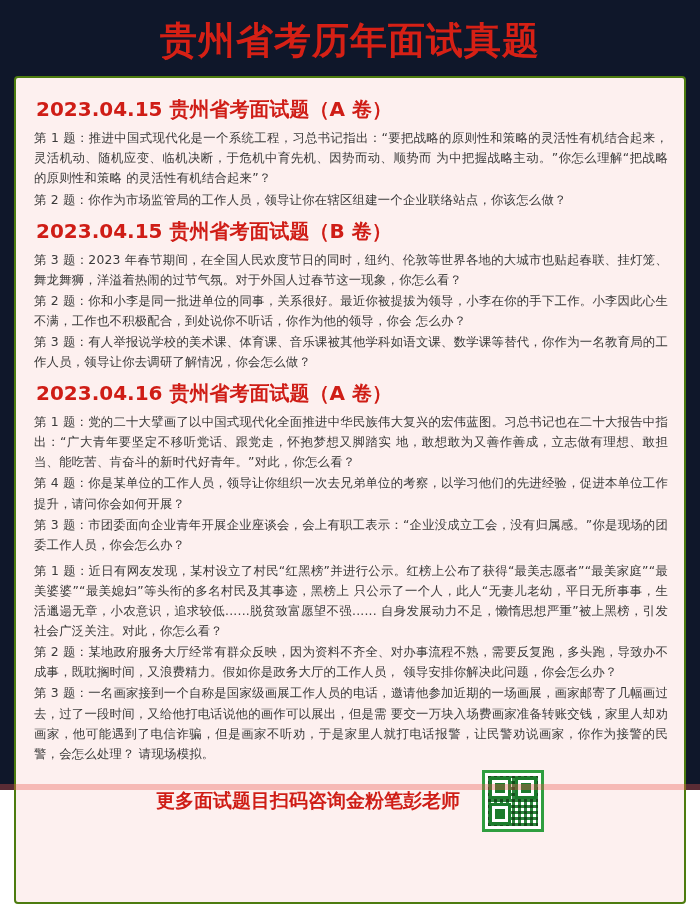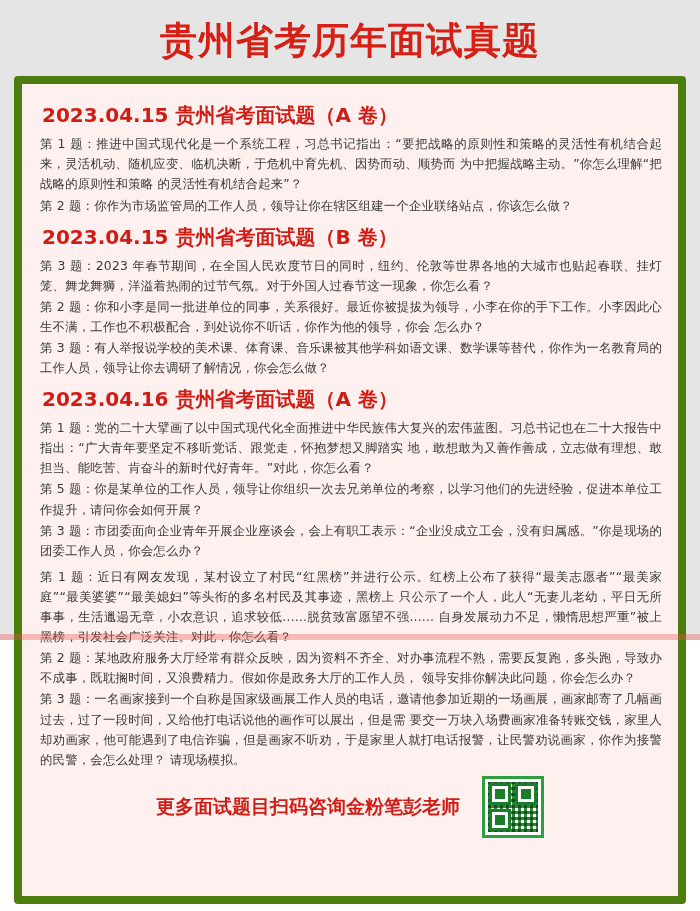--- a/index.html
+++ b/index.html
@@ -8,40 +8,40 @@
   }
   body {
     width: 700px;
     height: 911px;
     background: #ffffff;
     font-family: "DejaVu Sans", "Liberation Sans", sans-serif;
     overflow: hidden;
   }
   .page {
     width: 700px;
-    height: 640px;
+    height: 790px;
     position: relative;
     box-sizing: border-box;
-    background: #e5e5e5;
+    background: #0f172a;
     padding: 8px 8px 0 8px;
   }
   .main-title {
     text-align: center;
     color: #d62015;
     font-size: 37px;
     font-weight: bold;
     letter-spacing: 1px;
     line-height: 1.25;
     margin: 10px 0 12px 0;
     font-family: "DejaVu Sans", "Liberation Sans", sans-serif;
   }
   .card {
     position: relative;
     background: #fdf0ef;
-    border: 8px solid #4d7c0f;
+    border: 2px solid #4d7c0f;
     border-radius: 4px;
     margin: 0 6px;
     padding: 14px 16px 10px 16px;
     box-sizing: border-box;
     height: 828px;
   }
   .section {
     margin-bottom: 6px;
   }
   .sec-head {
@@ -148,21 +148,21 @@
       <p class="q">第 2 题：你和小李是同一批进单位的同事，关系很好。最近你被提拔为领导，小李在你的手下工作。小李因此心生不满，工作也不积极配合，到处说你不听话，你作为他的领导，你会 怎么办？</p>
       <p class="q">第 3 题：有人举报说学校的美术课、体育课、音乐课被其他学科如语文课、数学课等替代，你作为一名教育局的工作人员，领导让你去调研了解情况，你会怎么做？</p>
     </div>
 
     <div class="section">
       <div class="sec-head">
         <span class="date">2023.04.16</span>
         <span>贵州省考面试题（A 卷）</span>
       </div>
       <p class="q">第 1 题：党的二十大擘画了以中国式现代化全面推进中华民族伟大复兴的宏伟蓝图。习总书记也在二十大报告中指出：“广大青年要坚定不移听党话、跟党走，怀抱梦想又脚踏实 地，敢想敢为又善作善成，立志做有理想、敢担当、能吃苦、肯奋斗的新时代好青年。”对此，你怎么看？</p>
-      <p class="q">第 5 题：你是某单位的工作人员，领导让你组织一次去兄弟单位的考察，以学习他们的先进经验，促进本单位工作提升，请问你会如何开展？</p>
+      <p class="q">第 4 题：你是某单位的工作人员，领导让你组织一次去兄弟单位的考察，以学习他们的先进经验，促进本单位工作提升，请问你会如何开展？</p>
       <p class="q">第 3 题：市团委面向企业青年开展企业座谈会，会上有职工表示：“企业没成立工会，没有归属感。”你是现场的团委工作人员，你会怎么办？</p>
     </div>
 
     <div class="section">
       <p class="q">第 1 题：近日有网友发现，某村设立了村民“红黑榜”并进行公示。红榜上公布了获得“最美志愿者”“最美家庭”“最美婆婆”“最美媳妇”等头衔的多名村民及其事迹，黑榜上 只公示了一个人，此人“无妻儿老幼，平日无所事事，生活邋遢无章，小农意识，追求较低......脱贫致富愿望不强...... 自身发展动力不足，懒惰思想严重”被上黑榜，引发社会广泛关注。对此，你怎么看？</p>
       <p class="q">第 2 题：某地政府服务大厅经常有群众反映，因为资料不齐全、对办事流程不熟，需要反复跑，多头跑，导致办不成事，既耽搁时间，又浪费精力。假如你是政务大厅的工作人员， 领导安排你解决此问题，你会怎么办？</p>
       <p class="q">第 3 题：一名画家接到一个自称是国家级画展工作人员的电话，邀请他参加近期的一场画展，画家邮寄了几幅画过去，过了一段时间，又给他打电话说他的画作可以展出，但是需 要交一万块入场费画家准备转账交钱，家里人却劝画家，他可能遇到了电信诈骗，但是画家不听劝，于是家里人就打电话报警，让民警劝说画家，你作为接警的民警，会怎么处理？ 请现场模拟。</p>
     </div>
 
     <div class="footer">

